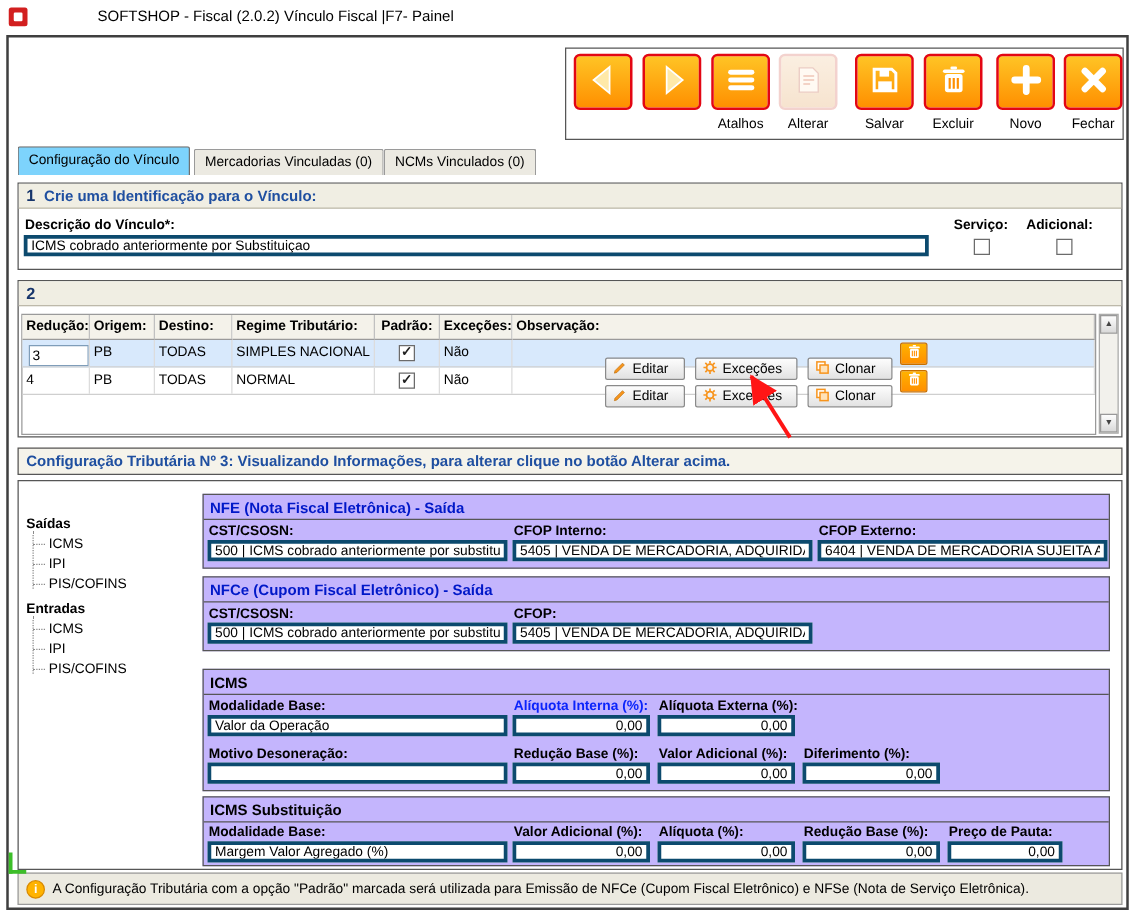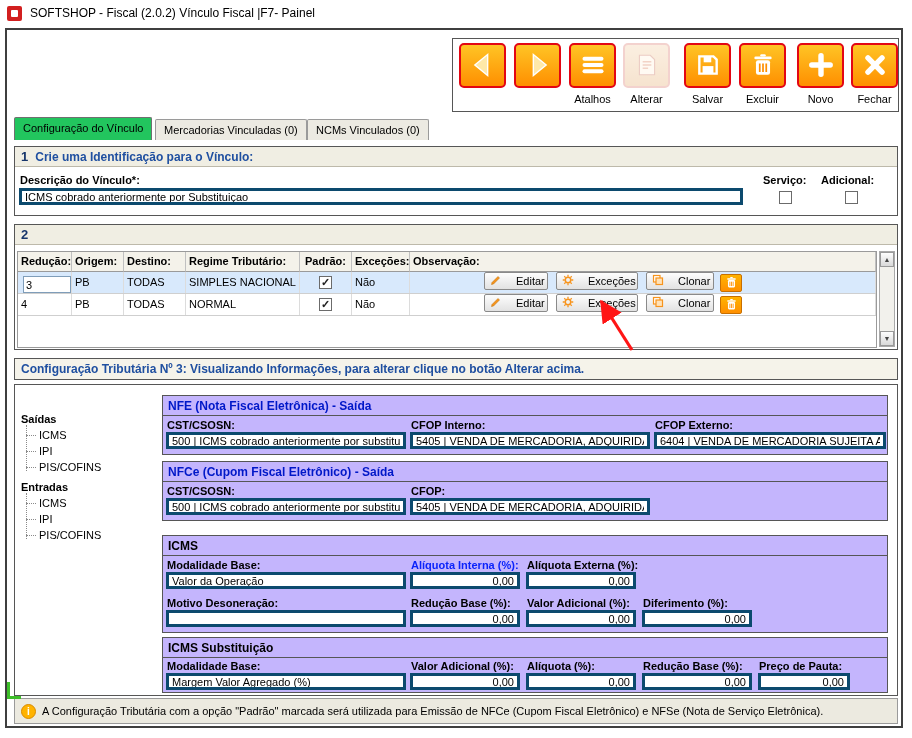--- a/index.html
+++ b/index.html
@@ -1,21 +1,21 @@
 <!DOCTYPE html>
 <html><head>
 <meta charset="utf-8">
 <style>
   * { margin:0; padding:0; box-sizing:border-box; }
   html,body { width:912px; height:738px; background:#fff; font-family:"Liberation Sans",sans-serif; font-size:11px; color:#000; }
   .screen { position:relative; width:912px; height:738px; overflow:hidden; background:#fff; }
   .abs { position:absolute; }
 
   
-  .titlebar { position:absolute; left:0; top:0; width:912px; height:26px; background:#fff; display:flex; align-items:center; }
+  .titlebar { position:absolute; left:0; top:0; width:912px; height:26px; background:#fff; display:flex; align-items:center;gap:48px; }
   .appicon { width:15px; height:15px; margin:0 8px 0 7px; background:#D21F1F; border-radius:2px; position:relative; }
   .appicon::after { content:""; position:absolute; left:4px; top:4px; width:7px; height:7px; background:#fff; border-radius:1px; }
   .titletext { font-size:12px; }
 
   
   .window { position:absolute; left:5px; top:28px; width:898px; height:700px; border:2px solid #3f3f3f; background:#fff; }
 
   .pbox { position:absolute; border:1px solid #565656; background:#fff; }
 
   
@@ -30,21 +30,21 @@
   
   .toolbar { position:absolute; left:445px; top:8px; width:447px; height:74px; border:1px solid #565656; background:#fff; }
   .tb { position:absolute; top:4px; width:47px; height:45px; border:2px solid #E30613; border-radius:5px;
     background:linear-gradient(180deg,#FFC425,#FF8F00); display:flex; align-items:center; justify-content:center; }
   .tb.disabled { opacity:.5; border-color:#E8A79E; background:linear-gradient(180deg,#F8E0C4,#EFC9A0); }
   .tb-label { position:absolute; top:54px; width:47px; text-align:center; font-size:11px; }
 
   
   .tab { position:absolute; height:21px; top:89px; background:#ECEAE2; border:1px solid #9a9a9a; border-bottom:none;
     padding:4px 8px 0 8px; font-size:11px; border-radius:2px 2px 0 0; }
-  .tab.active { top:87px; height:23px; background:#22c55e; border-color:#707070; z-index:2; }
+  .tab.active { top:87px; height:23px; background:#7dd3fc; border-color:#707070; z-index:2; }
 
   
   .sec-head { position:absolute; left:0; top:0; right:0; height:20px; background:#F0EEE3; border-bottom:1px solid #BDB9AA;
     display:flex; align-items:center; gap:7px; padding:0 6px; }
   .sec-num { color:#16356B; font-weight:bold; font-size:13px; }
   .sec-title { color:#1F4FA0; font-weight:bold; font-size:12px; white-space:nowrap; }
 
   .lbl { position:absolute; font-size:11px; font-weight:bold; white-space:nowrap; }
   .lbl.blue { color:#0B24FB; }
   .inp { position:absolute; height:17px; border:3px solid #0c4a6e; background:#fff; font-size:11px; font-family:inherit; padding:0 3px; }
@@ -54,22 +54,22 @@
     align-items:center; justify-content:center; font-size:11px; line-height:11px; font-weight:bold; color:#222; }
 
   
   .ghead { display:flex; height:20px; }
   .ghc { font-weight:bold; background:#F4F2EA; border-right:1px solid #C0C0C0; border-bottom:1px solid #9a9a9a;
     padding:3px 3px 0 3px; white-space:nowrap; overflow:hidden; }
   .grow { height:22px; display:flex; position:relative; border-bottom:1px solid #CFCFCF; }
   .grow.sel { background:#D8E9FC; }
   .gc { border-right:1px solid #DCDCDC; padding:4px 3px 0 3px; white-space:nowrap; overflow:hidden; }
   .c0{width:54px;} .c1{width:52px;} .c2{width:62px;} .c3{width:114px;} .c4{width:52px; text-align:center;} .c5{width:58px;} .c6{flex:1;}
-  .rbtn { position:absolute; top:0; height:18px; border:1px solid #8a8a8a; border-radius:2px;
-    background:linear-gradient(#FDFDFD,#E2E2E2); display:flex; align-items:center; gap:14px; font-size:11px; padding:0 5px; }
+  .rbtn { position:absolute; top:14px; height:18px; border:1px solid #8a8a8a; border-radius:2px;
+    background:linear-gradient(#FDFDFD,#E2E2E2); display:flex; align-items:center; gap:4px; font-size:11px; padding:0 5px; }
   .trash-btn { position:absolute; top:2px; width:22px; height:18px; border:1px solid #C76F00; border-radius:2px;
     background:linear-gradient(#FFB300,#FF8F00); display:flex; align-items:center; justify-content:center; }
   .cell-inp { width:48px; height:17px; margin-top:2px; margin-left:2px; border:1px solid #7F9DB9; background:#fff; font-size:11px; padding:0 2px; font-family:inherit; }
 
   
   .sbar { position:absolute; width:16px; background:#F2F1EC; border:1px solid #aaa; }
   .sbtn { position:absolute; left:0; width:14px; height:15px; background:linear-gradient(#FDFDFD,#D9D9D9); border:1px solid #999;
     display:flex; align-items:center; justify-content:center; font-size:7px; color:#444; }
 
   

